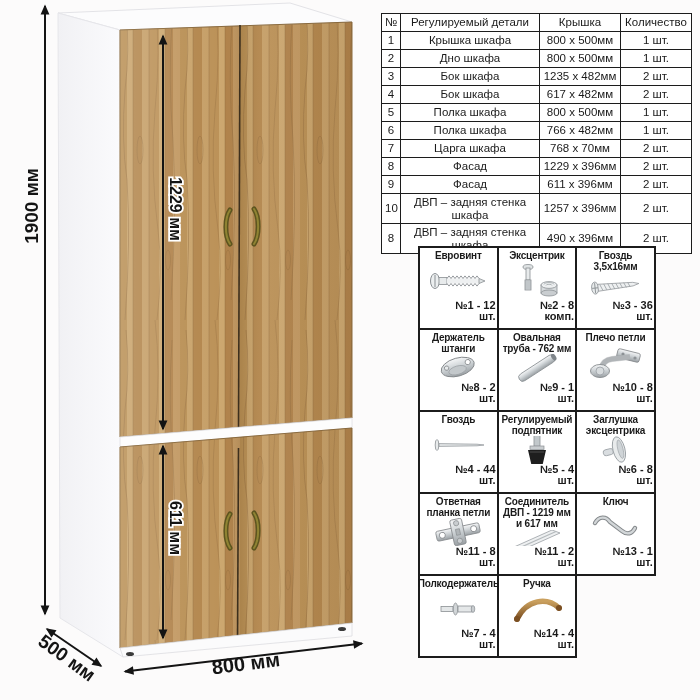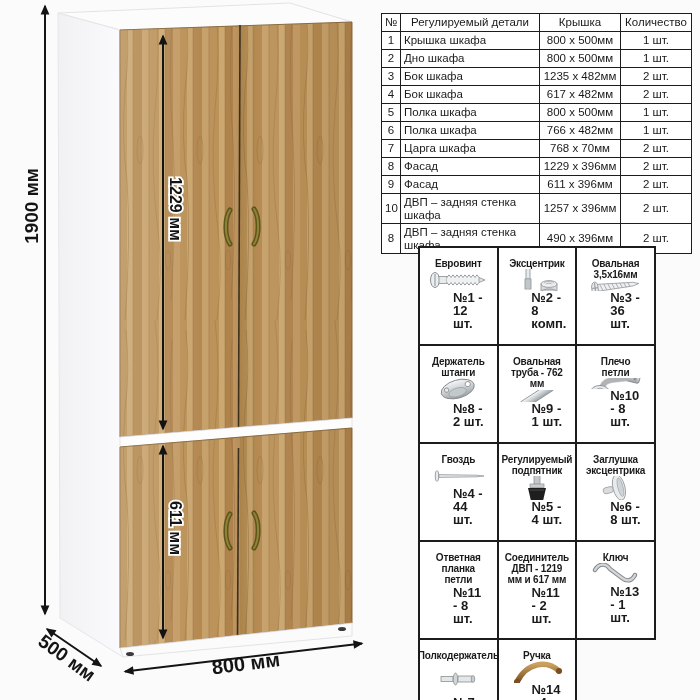--- a/index.html
+++ b/index.html
@@ -7,29 +7,29 @@
   .stage{position:relative;width:700px;height:700px;background:#fcfbfb;overflow:hidden;}
 
   
   .drawing{position:absolute;left:0;top:0;width:410px;height:700px;}
 
   
   .parts-table{position:absolute;left:381px;top:13px;width:310px;border-collapse:collapse;table-layout:fixed;background:#ffffff;}
   .parts-table th,.parts-table td{border:1.5px solid #1c1c1c;color:#1a1a1a;font-size:11.5px;line-height:1.12;padding:1px 3px;text-align:center;vertical-align:middle;}
   .parts-table th{font-weight:normal;height:15px;}
   .parts-table td{height:15px;}
-  .parts-table td.nm{text-align:left;margin-left:20px;}
+  .parts-table td.nm{text-align:center;margin-left:20px;}
   .parts-table tr.tall td{height:27px;}
 
   
   .hw-grid{position:absolute;left:418px;top:246px;width:236px;border-collapse:collapse;table-layout:fixed;}
-  .hw-grid td{border:2px solid #1c1c1c;background:#ffffff;padding:8px;height:80px;vertical-align:top;}
+  .hw-grid td{border:2px solid #1c1c1c;background:#ffffff;padding:0;height:80px;vertical-align:top;}
   .hw-cell{display:flex;flex-direction:column;align-items:center;justify-content:space-between;height:76px;padding:2px 1px 2px 1px;box-sizing:border-box;}
   .hw-name{font-size:10px;font-weight:bold;color:#1a1a1a;text-align:center;line-height:1.12;letter-spacing:-0.2px;}
-  .hw-count{font-size:13px;font-weight:bold;color:#1a1a1a;text-align:left;line-height:1;margin-left:24px;}
+  .hw-count{font-size:11px;font-weight:bold;color:#1a1a1a;text-align:right;line-height:1;margin-left:24px;}
   .hw-icon{flex:1;display:flex;align-items:center;justify-content:center;overflow:hidden;}
 </style>
 </head>
 <body>
 
 <div class="stage">
 
   <svg class="drawing" viewBox="0 0 410 700" width="410" height="700" xmlns="http://www.w3.org/2000/svg">
     <defs>
       <marker id="ah" viewBox="0 0 10 10" refX="8.5" refY="5" markerWidth="7" markerHeight="5" orient="auto-start-reverse">
@@ -249,21 +249,21 @@
             <ellipse cx="40" cy="22" rx="8" ry="3.4" fill="#eef0f1" stroke="#8a8f93" stroke-width="0.8"></ellipse>
             <ellipse cx="40" cy="30" rx="8" ry="3" fill="#c9cdd0" stroke="#8a8f93" stroke-width="0.8"></ellipse>
             <path d="M35,21.5 a5,2 0 0 1 10,0 M37,22.5 a3,1.2 0 0 1 6,0" fill="none" stroke="#9aa0a4" stroke-width="0.7"></path>
           </svg>
         </div>
         <div class="hw-count">№2 - 8 комп.</div>
       </div>
           </td>
       <td>
             <div class="hw-cell">
-        <div class="hw-name">Овальная 3,5х16мм</div>
+        <div class="hw-name">Гвоздь 3,5х16мм</div>
         <div class="hw-icon">
           <svg width="56" height="24" viewBox="0 0 56 24">
             <g transform="rotate(-6 28 12)">
               <ellipse cx="8" cy="12" rx="3.5" ry="6" fill="#e8ebec" stroke="#8a8f93" stroke-width="0.8"></ellipse>
               <path d="M8,7 v10 M5,12 h6" stroke="#8a8f93" stroke-width="0.9"></path>
               <polygon points="11,8.5 46,10.2 52,12 46,13.8 11,15.5" fill="#eef0f1" stroke="#8a8f93" stroke-width="0.7"></polygon>
               <path d="M13,9 l2.5,6 M17,8.8 l2.5,6.2 M21,8.8 l2.5,6.2 M25,9 l2.5,6 M29,9.2 l2.5,5.8 M33,9.4 l2.4,5.4 M37,9.6 l2.2,5 M41,9.8 l2,4.6" stroke="#9aa0a4" stroke-width="0.8"></path>
             </g>
           </svg>
         </div>

